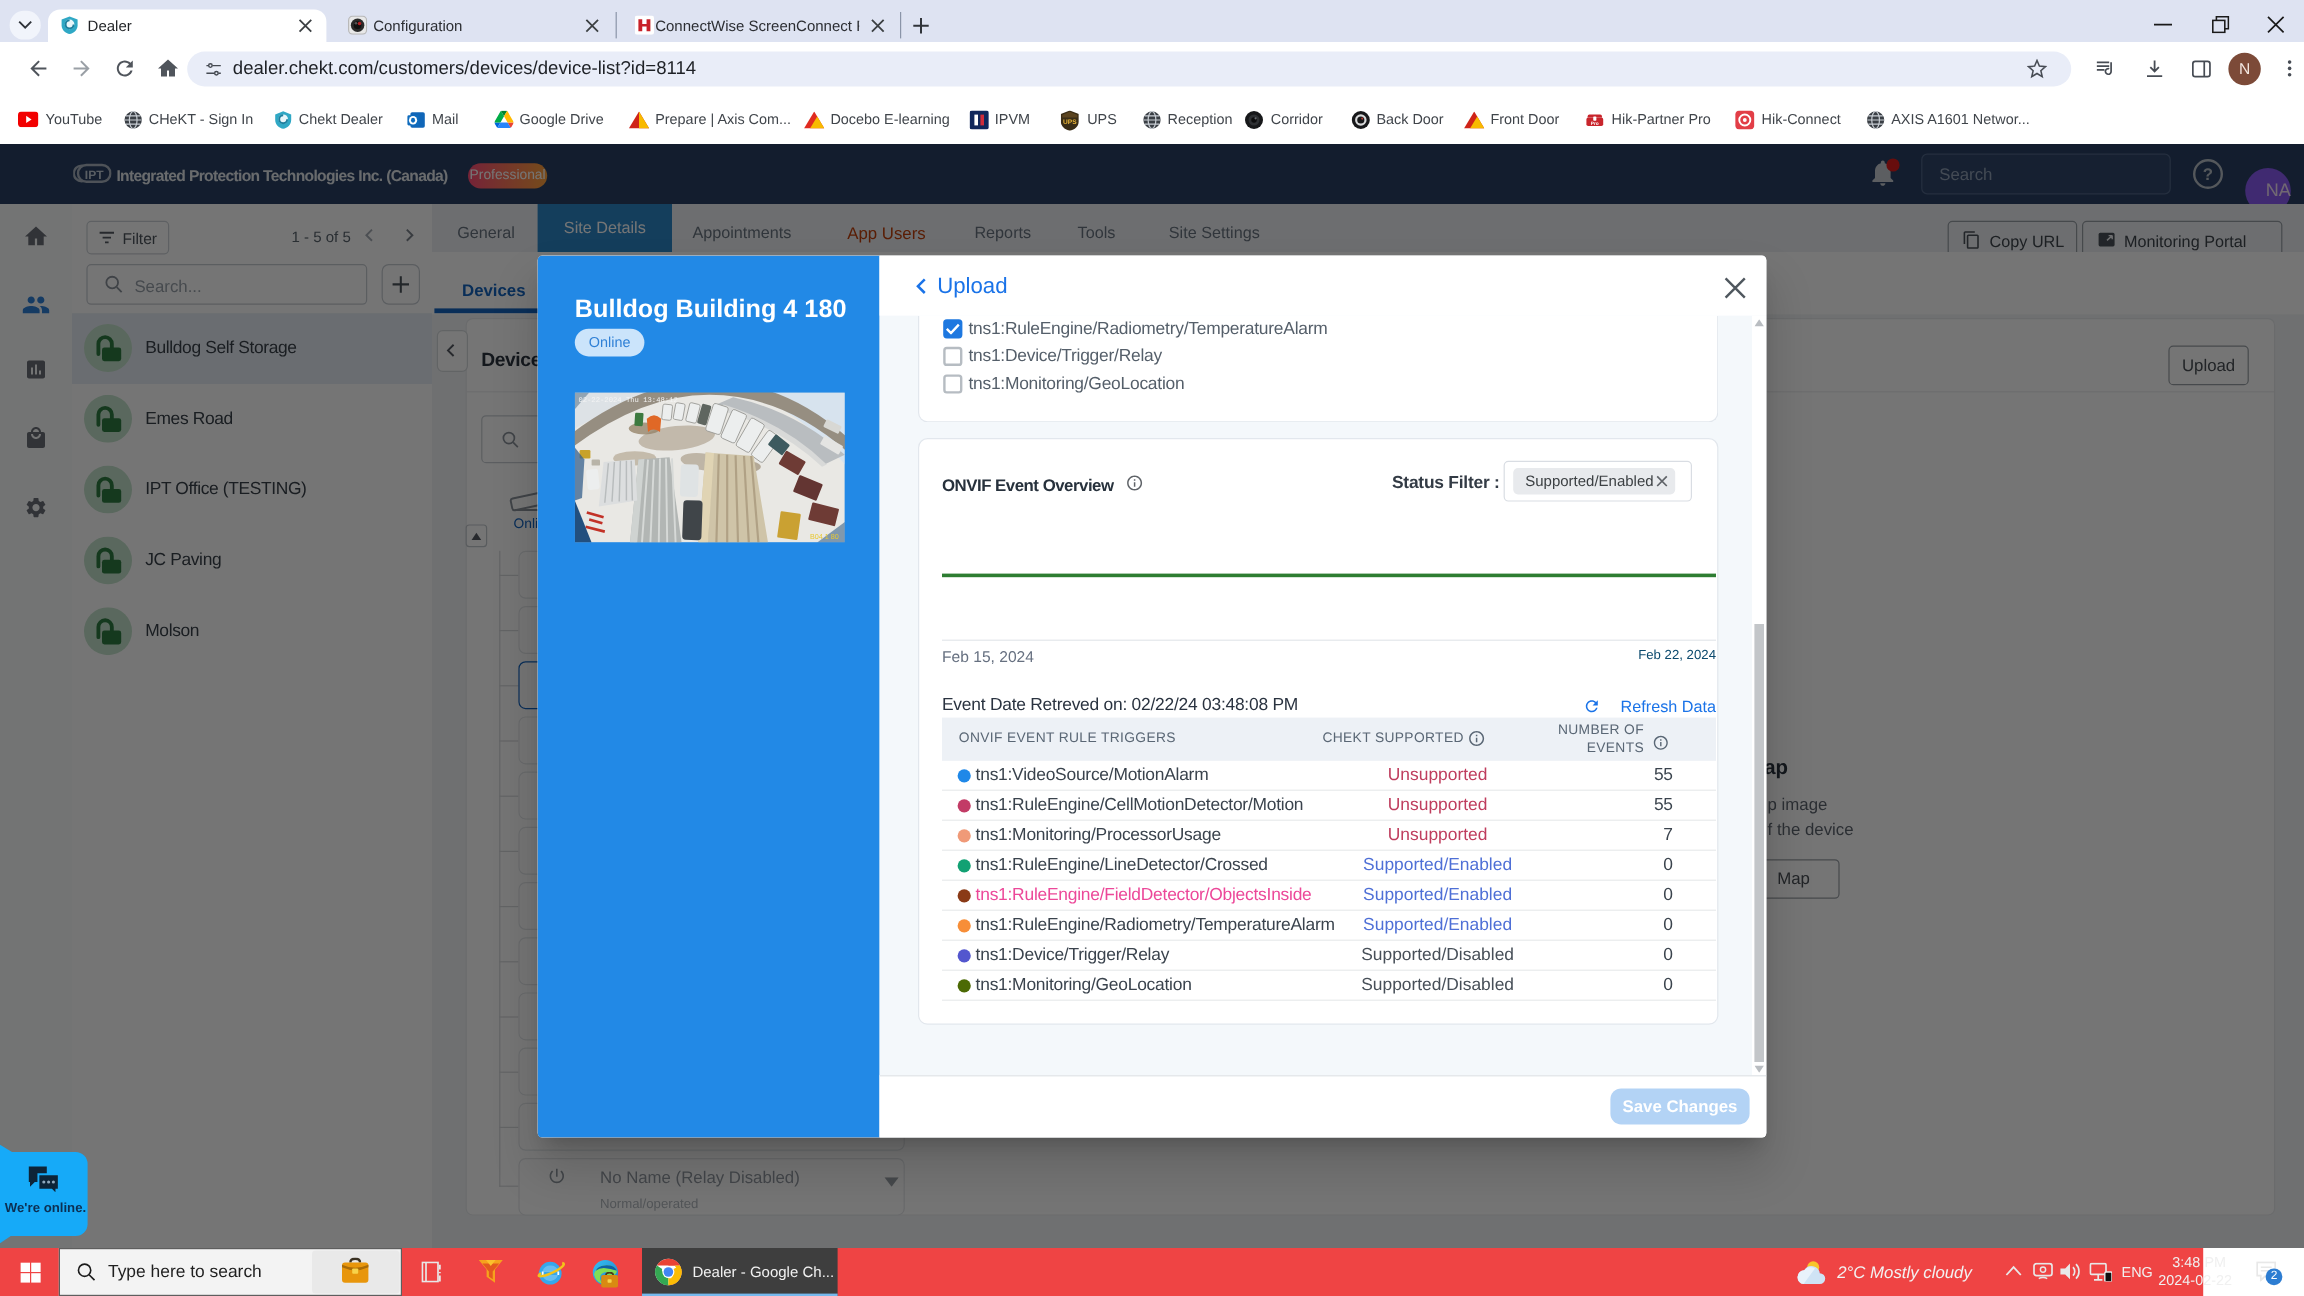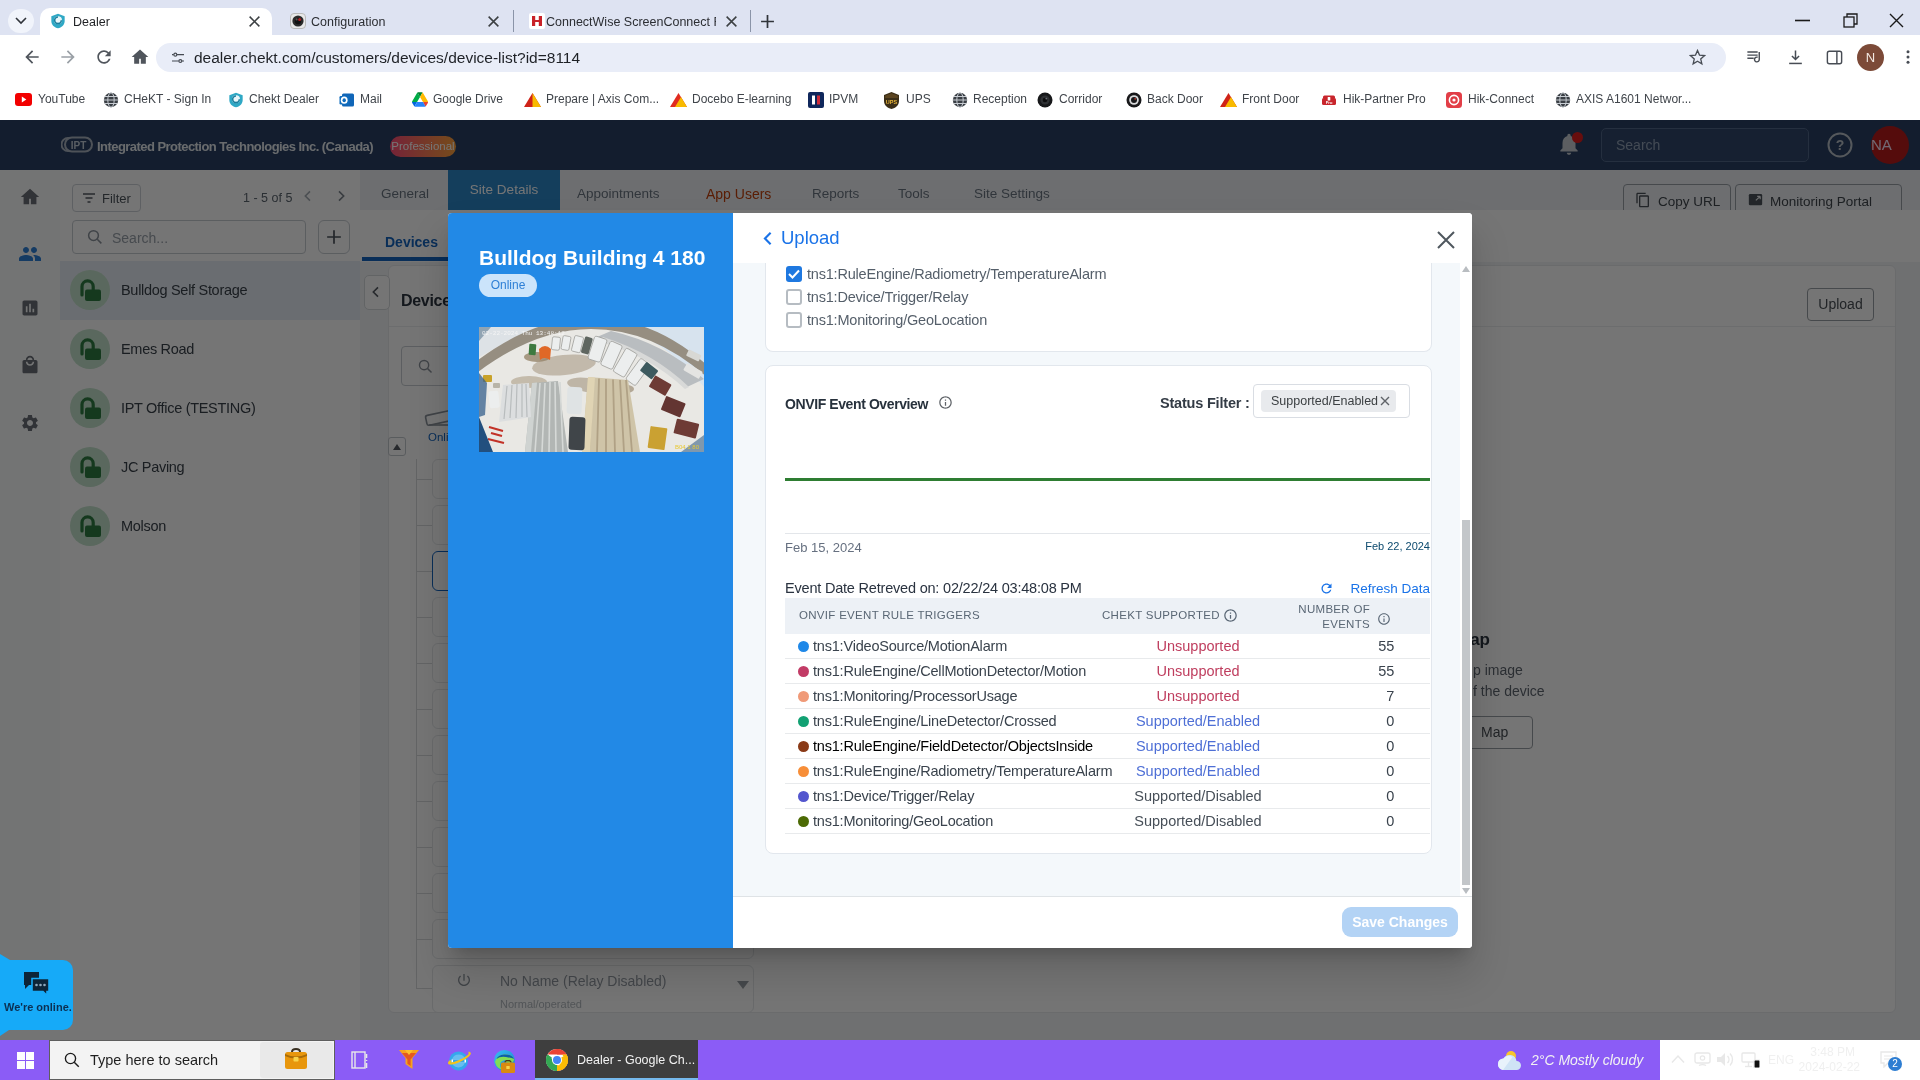--- a/index.html
+++ b/index.html
@@ -227,21 +227,21 @@
     <div class="abs" style="left:390px;top:16px;width:66px;height:21px;border-radius:11px;background:linear-gradient(90deg,#ff4d79,#ffa43c);color:#fff;font-size:11.5px;text-align:center;line-height:21px;">Professional</div>
     <svg class="abs" style="left:1556px;top:11px" width="26" height="26" viewBox="0 0 24 24">
         <path d="M12 22c1.1 0 2-.9 2-2h-4c0 1.1.89 2 2 2zm6-6v-5c0-3.07-1.64-5.64-4.5-6.32V4c0-.83-.67-1.5-1.5-1.5s-1.5.67-1.5 1.5v.68C7.63 5.36 6 7.92 6 11v5l-2 2v1h16v-1l-2-2z" fill="#c9ced4"></path>
       </svg>
     <div class="abs" style="left:1572px;top:12px;width:11px;height:11px;border-radius:50%;background:#e01e1e;"></div>
     <div class="abs" style="left:1601px;top:8px;width:208px;height:34px;background:#31476b;border:1px solid #51668a;border-radius:5px;color:#93a2b8;font-size:14px;line-height:32px;padding-left:14px;">Search</div>
     <svg class="abs" style="left:1827px;top:12px" width="26" height="26" viewBox="0 0 26 26">
         <circle cx="13" cy="13" r="11.5" fill="none" stroke="#b9c0c8" stroke-width="2"></circle>
         <text x="13" y="18" font-size="14" font-weight="bold" fill="#b9c0c8" text-anchor="middle" font-family="Liberation Sans">?</text>
       </svg>
-    <div class="abs" style="left:1871px;top:6px;width:38px;height:38px;border-radius:50%;background:#b91c1c;color:#f6e3f8;font-size:15px;text-align:left;line-height:38px;">NA</div>
+    <div class="abs" style="left:1871px;top:20px;width:38px;height:38px;border-radius:50%;background:#8b5cf6;color:#f6e3f8;font-size:15px;text-align:right;line-height:38px;">NA</div>
 
     <div class="abs" style="left:0;top:50px;width:60px;height:870px;background:#fbfcfd;"></div>
     <svg class="abs" style="left:19px;top:66px" width="22" height="22" viewBox="0 0 24 24">
         <path d="M12 3 2 12h3v8h6v-6h2v6h6v-8h3L12 3z" fill="#6b7078"></path>
       </svg>
     <svg class="abs" style="left:18px;top:122px" width="24" height="24" viewBox="0 0 24 24">
         <path d="M16 11c1.66 0 2.99-1.34 2.99-3S17.66 5 16 5s-3 1.34-3 3 1.34 3 3 3zm-8 0c1.66 0 2.99-1.34 2.99-3S9.66 5 8 5 5 6.34 5 8s1.34 3 3 3zm0 2c-2.33 0-7 1.17-7 3.5V19h14v-2.5c0-2.33-4.67-3.5-7-3.5zm8 0c-.29 0-.62.02-.97.05 1.16.84 1.97 1.97 1.97 3.45V19h6v-2.5c0-2.33-4.67-3.5-7-3.5z" fill="#2f80d8"></path>
       </svg>
     <svg class="abs" style="left:20px;top:178px" width="20" height="20" viewBox="0 0 24 24">
         <path d="M19 3H5c-1.1 0-2 .9-2 2v14c0 1.1.9 2 2 2h14c1.1 0 2-.9 2-2V5c0-1.1-.9-2-2-2zM9 17H7v-7h2v7zm4 0h-2V7h2v10zm4 0h-2v-4h2v4z" fill="#6b7078"></path>
@@ -544,21 +544,21 @@
     <div class="abs" style="left:365px;top:475px;font-size:14.5px;color:#3a434d;letter-spacing:-0.2px;">tns1:Monitoring/ProcessorUsage</div>
     <div class="abs" style="left:650px;top:475px;width:200px;text-align:center;font-size:14.5px;color:#bf3d5e;">Unsupported</div>
     <div class="abs" style="left:846px;top:475px;width:100px;text-align:right;font-size:14.5px;color:#3a434d;letter-spacing:-0.2px;">7</div>
     <div class="abs" style="left:337px;top:496px;width:645px;height:25px;border-bottom:1px solid #e8eaec;"></div>
     <div class="abs" style="left:350px;top:503px;width:11px;height:11px;border-radius:50%;background:#12a173;"></div>
     <div class="abs" style="left:365px;top:500px;font-size:14.5px;color:#3a434d;letter-spacing:-0.2px;">tns1:RuleEngine/LineDetector/Crossed</div>
     <div class="abs" style="left:650px;top:500px;width:200px;text-align:center;font-size:14.5px;color:#4e6fd6;">Supported/Enabled</div>
     <div class="abs" style="left:846px;top:500px;width:100px;text-align:right;font-size:14.5px;color:#3a434d;letter-spacing:-0.2px;">0</div>
     <div class="abs" style="left:337px;top:521px;width:645px;height:25px;border-bottom:1px solid #e8eaec;"></div>
     <div class="abs" style="left:350px;top:528px;width:11px;height:11px;border-radius:50%;background:#8a3a17;"></div>
-    <div class="abs" style="left:365px;top:525px;font-size:14.5px;color:#000000;letter-spacing:-0.2px;">tns1:RuleEngine/FieldDetector/ObjectsInside</div>
+    <div class="abs" style="left:365px;top:525px;font-size:14.5px;color:#ec4899;letter-spacing:-0.2px;">tns1:RuleEngine/FieldDetector/ObjectsInside</div>
     <div class="abs" style="left:650px;top:525px;width:200px;text-align:center;font-size:14.5px;color:#4e6fd6;">Supported/Enabled</div>
     <div class="abs" style="left:846px;top:525px;width:100px;text-align:right;font-size:14.5px;color:#3a434d;letter-spacing:-0.2px;">0</div>
     <div class="abs" style="left:337px;top:546px;width:645px;height:25px;border-bottom:1px solid #e8eaec;"></div>
     <div class="abs" style="left:350px;top:553px;width:11px;height:11px;border-radius:50%;background:#f78e38;"></div>
     <div class="abs" style="left:365px;top:550px;font-size:14.5px;color:#3a434d;letter-spacing:-0.2px;">tns1:RuleEngine/Radiometry/TemperatureAlarm</div>
     <div class="abs" style="left:650px;top:550px;width:200px;text-align:center;font-size:14.5px;color:#4e6fd6;">Supported/Enabled</div>
     <div class="abs" style="left:846px;top:550px;width:100px;text-align:right;font-size:14.5px;color:#3a434d;letter-spacing:-0.2px;">0</div>
     <div class="abs" style="left:337px;top:571px;width:645px;height:25px;border-bottom:1px solid #e8eaec;"></div>
     <div class="abs" style="left:350px;top:578px;width:11px;height:11px;border-radius:50%;background:#5356ce;"></div>
     <div class="abs" style="left:365px;top:575px;font-size:14.5px;color:#3a434d;letter-spacing:-0.2px;">tns1:Device/Trigger/Relay</div>
@@ -583,21 +583,21 @@
     </svg>
   <svg class="abs" style="left:23px;top:971px" width="28" height="25" viewBox="0 0 28 25">
       <path d="M1 1 h15 v13 h-10 l-4 4 v-4 h-1 z" fill="#0d2438"></path>
       <path d="M9 7.5 h17 v13 h-2 v4 l-4 -4 h-11 z" fill="#0d2438" stroke="#16aaf8" stroke-width="1.6"></path>
       <circle cx="13.5" cy="14" r="1.3" fill="#8fa8bd"></circle>
       <circle cx="17.5" cy="14" r="1.3" fill="#8fa8bd"></circle>
       <circle cx="21.5" cy="14" r="1.3" fill="#8fa8bd"></circle>
     </svg>
   <div class="abs" style="left:4px;top:1001px;font-size:11px;color:#0c2f52;font-weight:bold;white-space:nowrap;">We're online.</div>
 
-  <div class="abs" style="left:0;top:1040px;width:1660px;height:40px;background:#8b5cf6;">
+  <div class="abs" style="left:0;top:1040px;width:1836px;height:40px;background:#ef4444;">
     <svg class="abs" style="left:17px;top:12px" width="17" height="17" viewBox="0 0 17 17">
         <rect x="0" y="0" width="8" height="8" fill="#fefefe"></rect>
         <rect x="9" y="0" width="8" height="8" fill="#fefefe"></rect>
         <rect x="0" y="9" width="8" height="8" fill="#fefefe"></rect>
         <rect x="9" y="9" width="8" height="8" fill="#fefefe"></rect>
       </svg>
     <div class="abs" style="left:49px;top:0;width:286px;height:40px;background:#f3f3f3;border:1px solid #5e5e5e;"></div>
     <svg class="abs" style="left:63px;top:11px" width="18" height="18" viewBox="0 0 24 24">
         <circle cx="10" cy="10" r="6.8" fill="none" stroke="#1b1b1b" stroke-width="1.8"></circle>
         <path d="M15 15 L21 21" stroke="#1b1b1b" stroke-width="1.8"></path>

